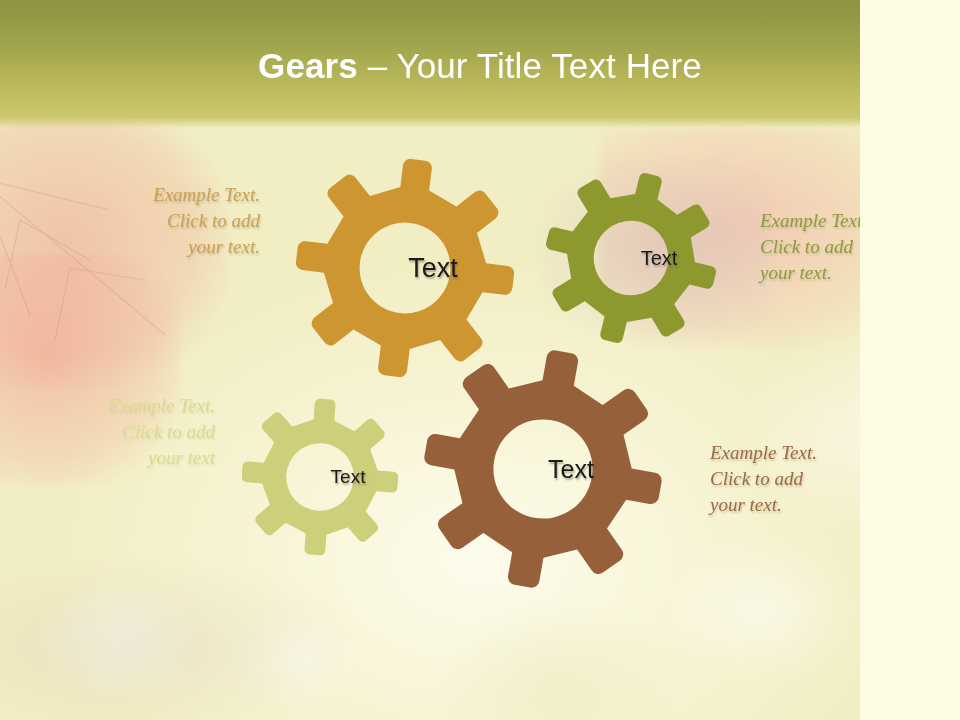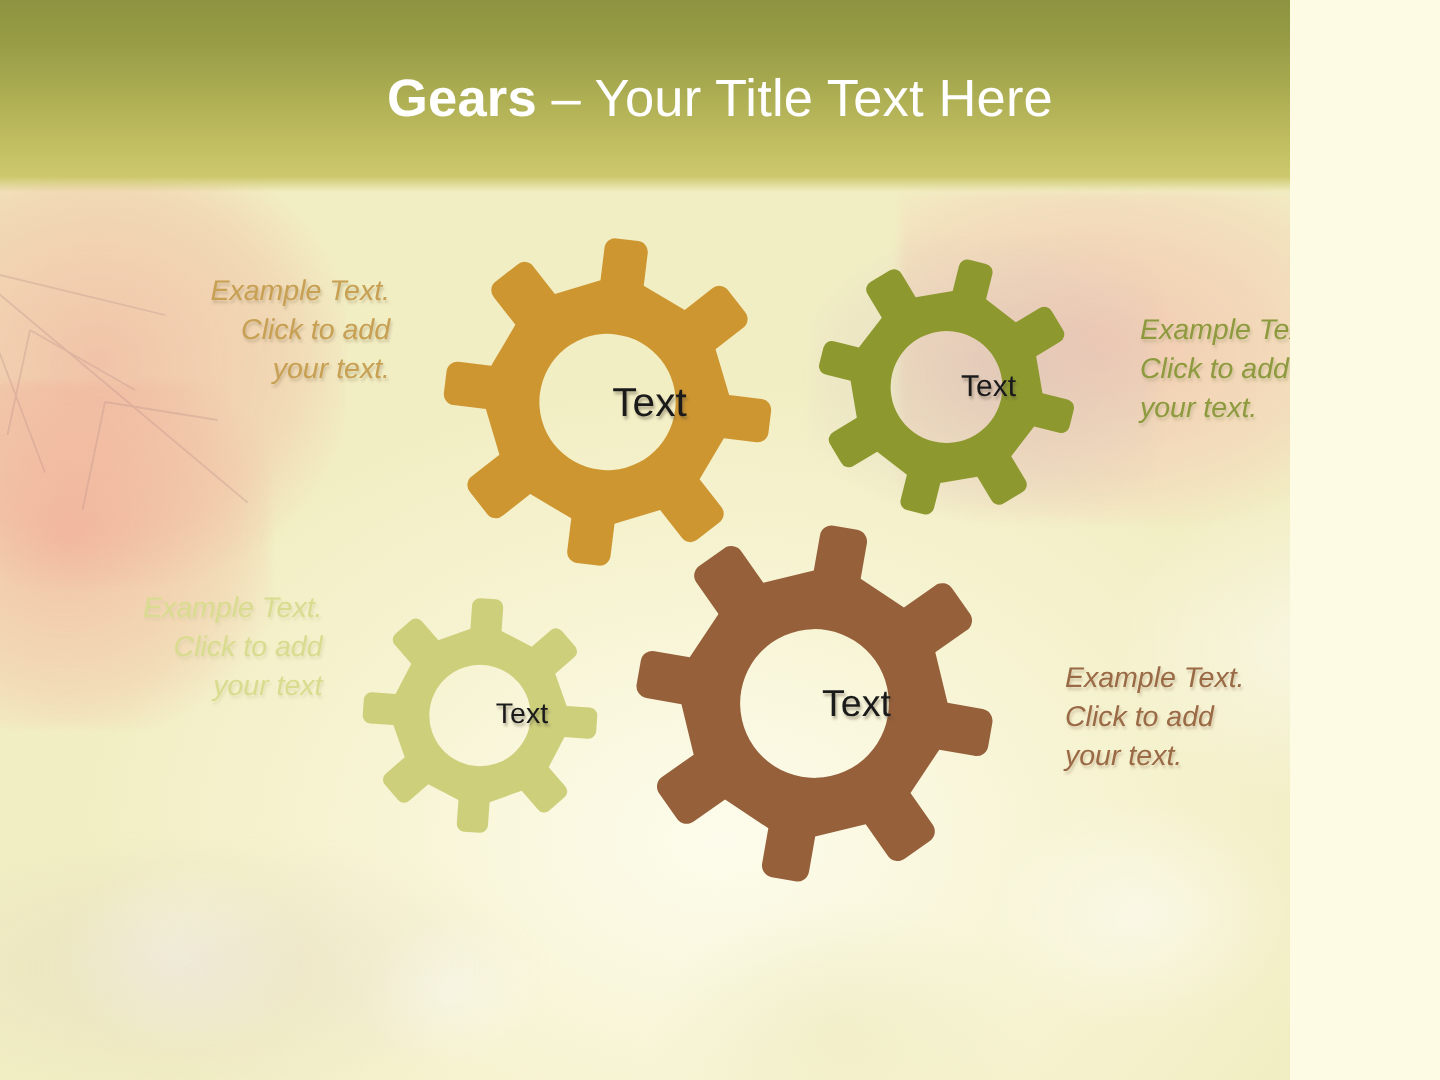--- a/index.html
+++ b/index.html
@@ -94,20 +94,21 @@
   #gear-brown  { left:424px; top:350px; width:238px; height:238px; }
   #gear-brown  .gear-label { font-size:25px; }
 
   
   .caption {
     position:absolute;
     font-style:italic;
     font-size:19px;
     line-height:26px;
     white-space:pre-line;
+    font-family:Liberation Serif, serif;
   }
   #caption-topleft {
     left:95px; top:182px; width:165px;
     text-align:right;
     color:#c7a053;
     text-shadow:1px 2px 2px rgba(150,130,90,.38);
   }
   #caption-topright {
     left:760px; top:208px; width:180px;
     text-align:left;

